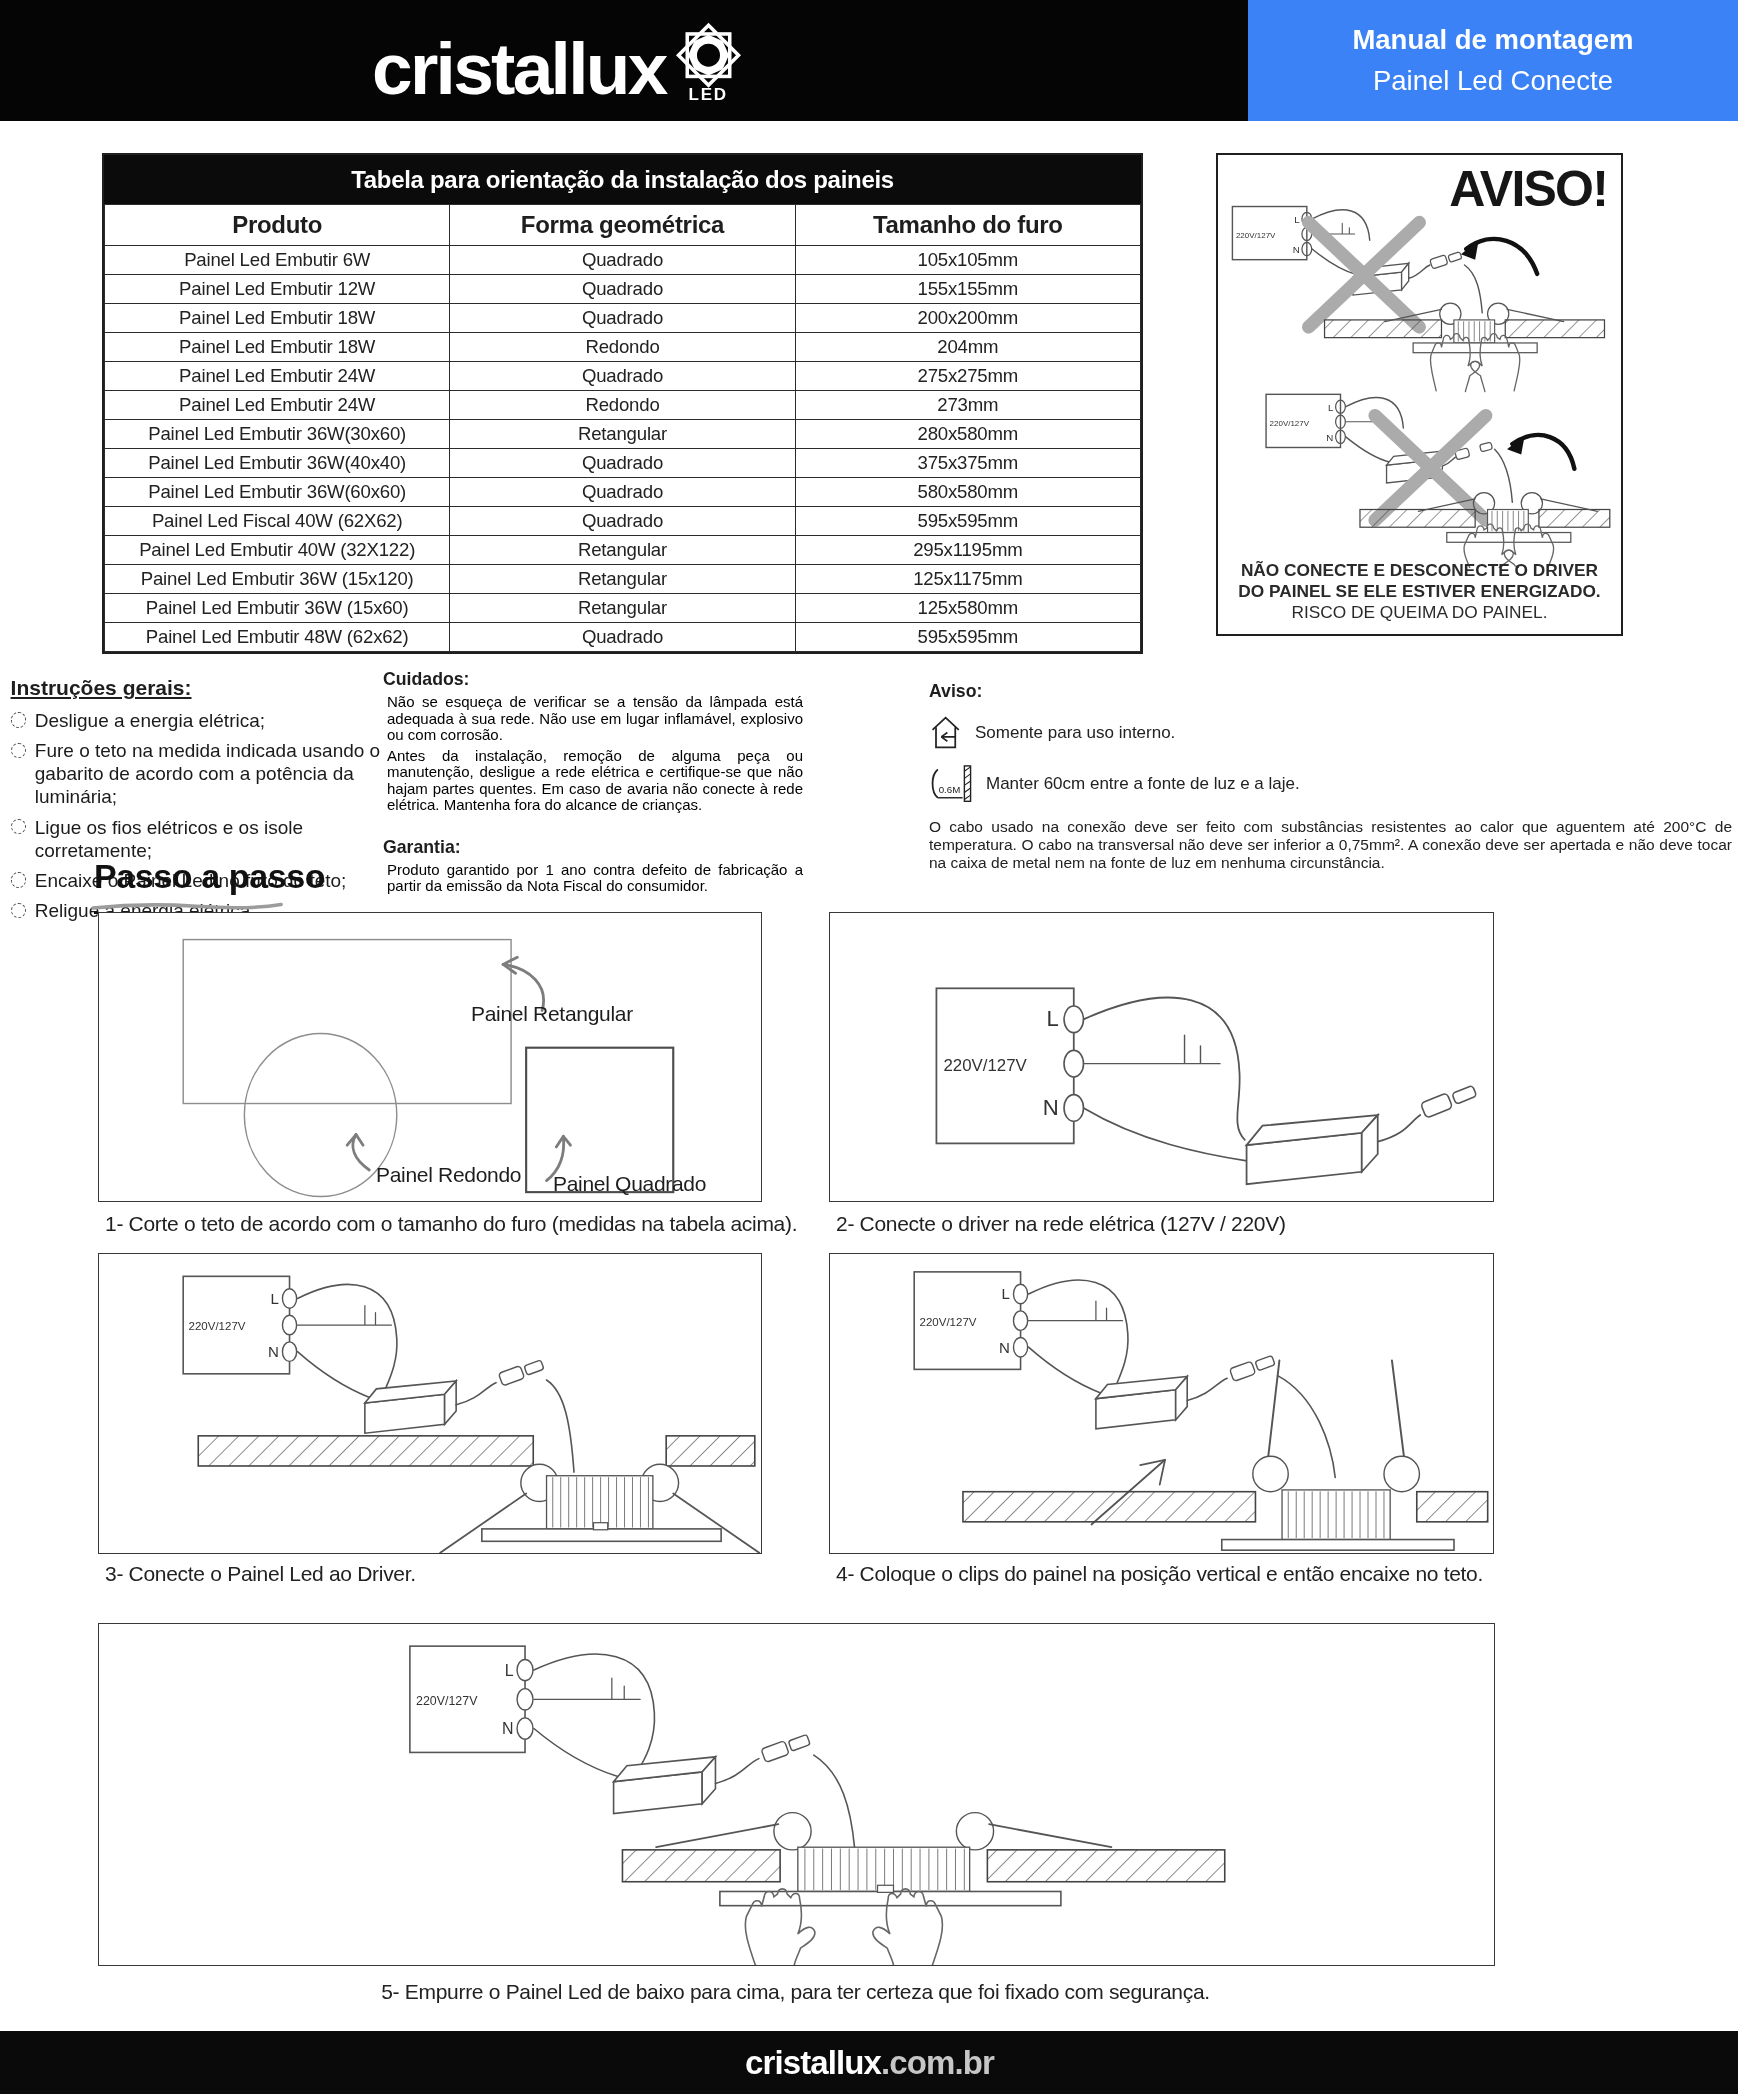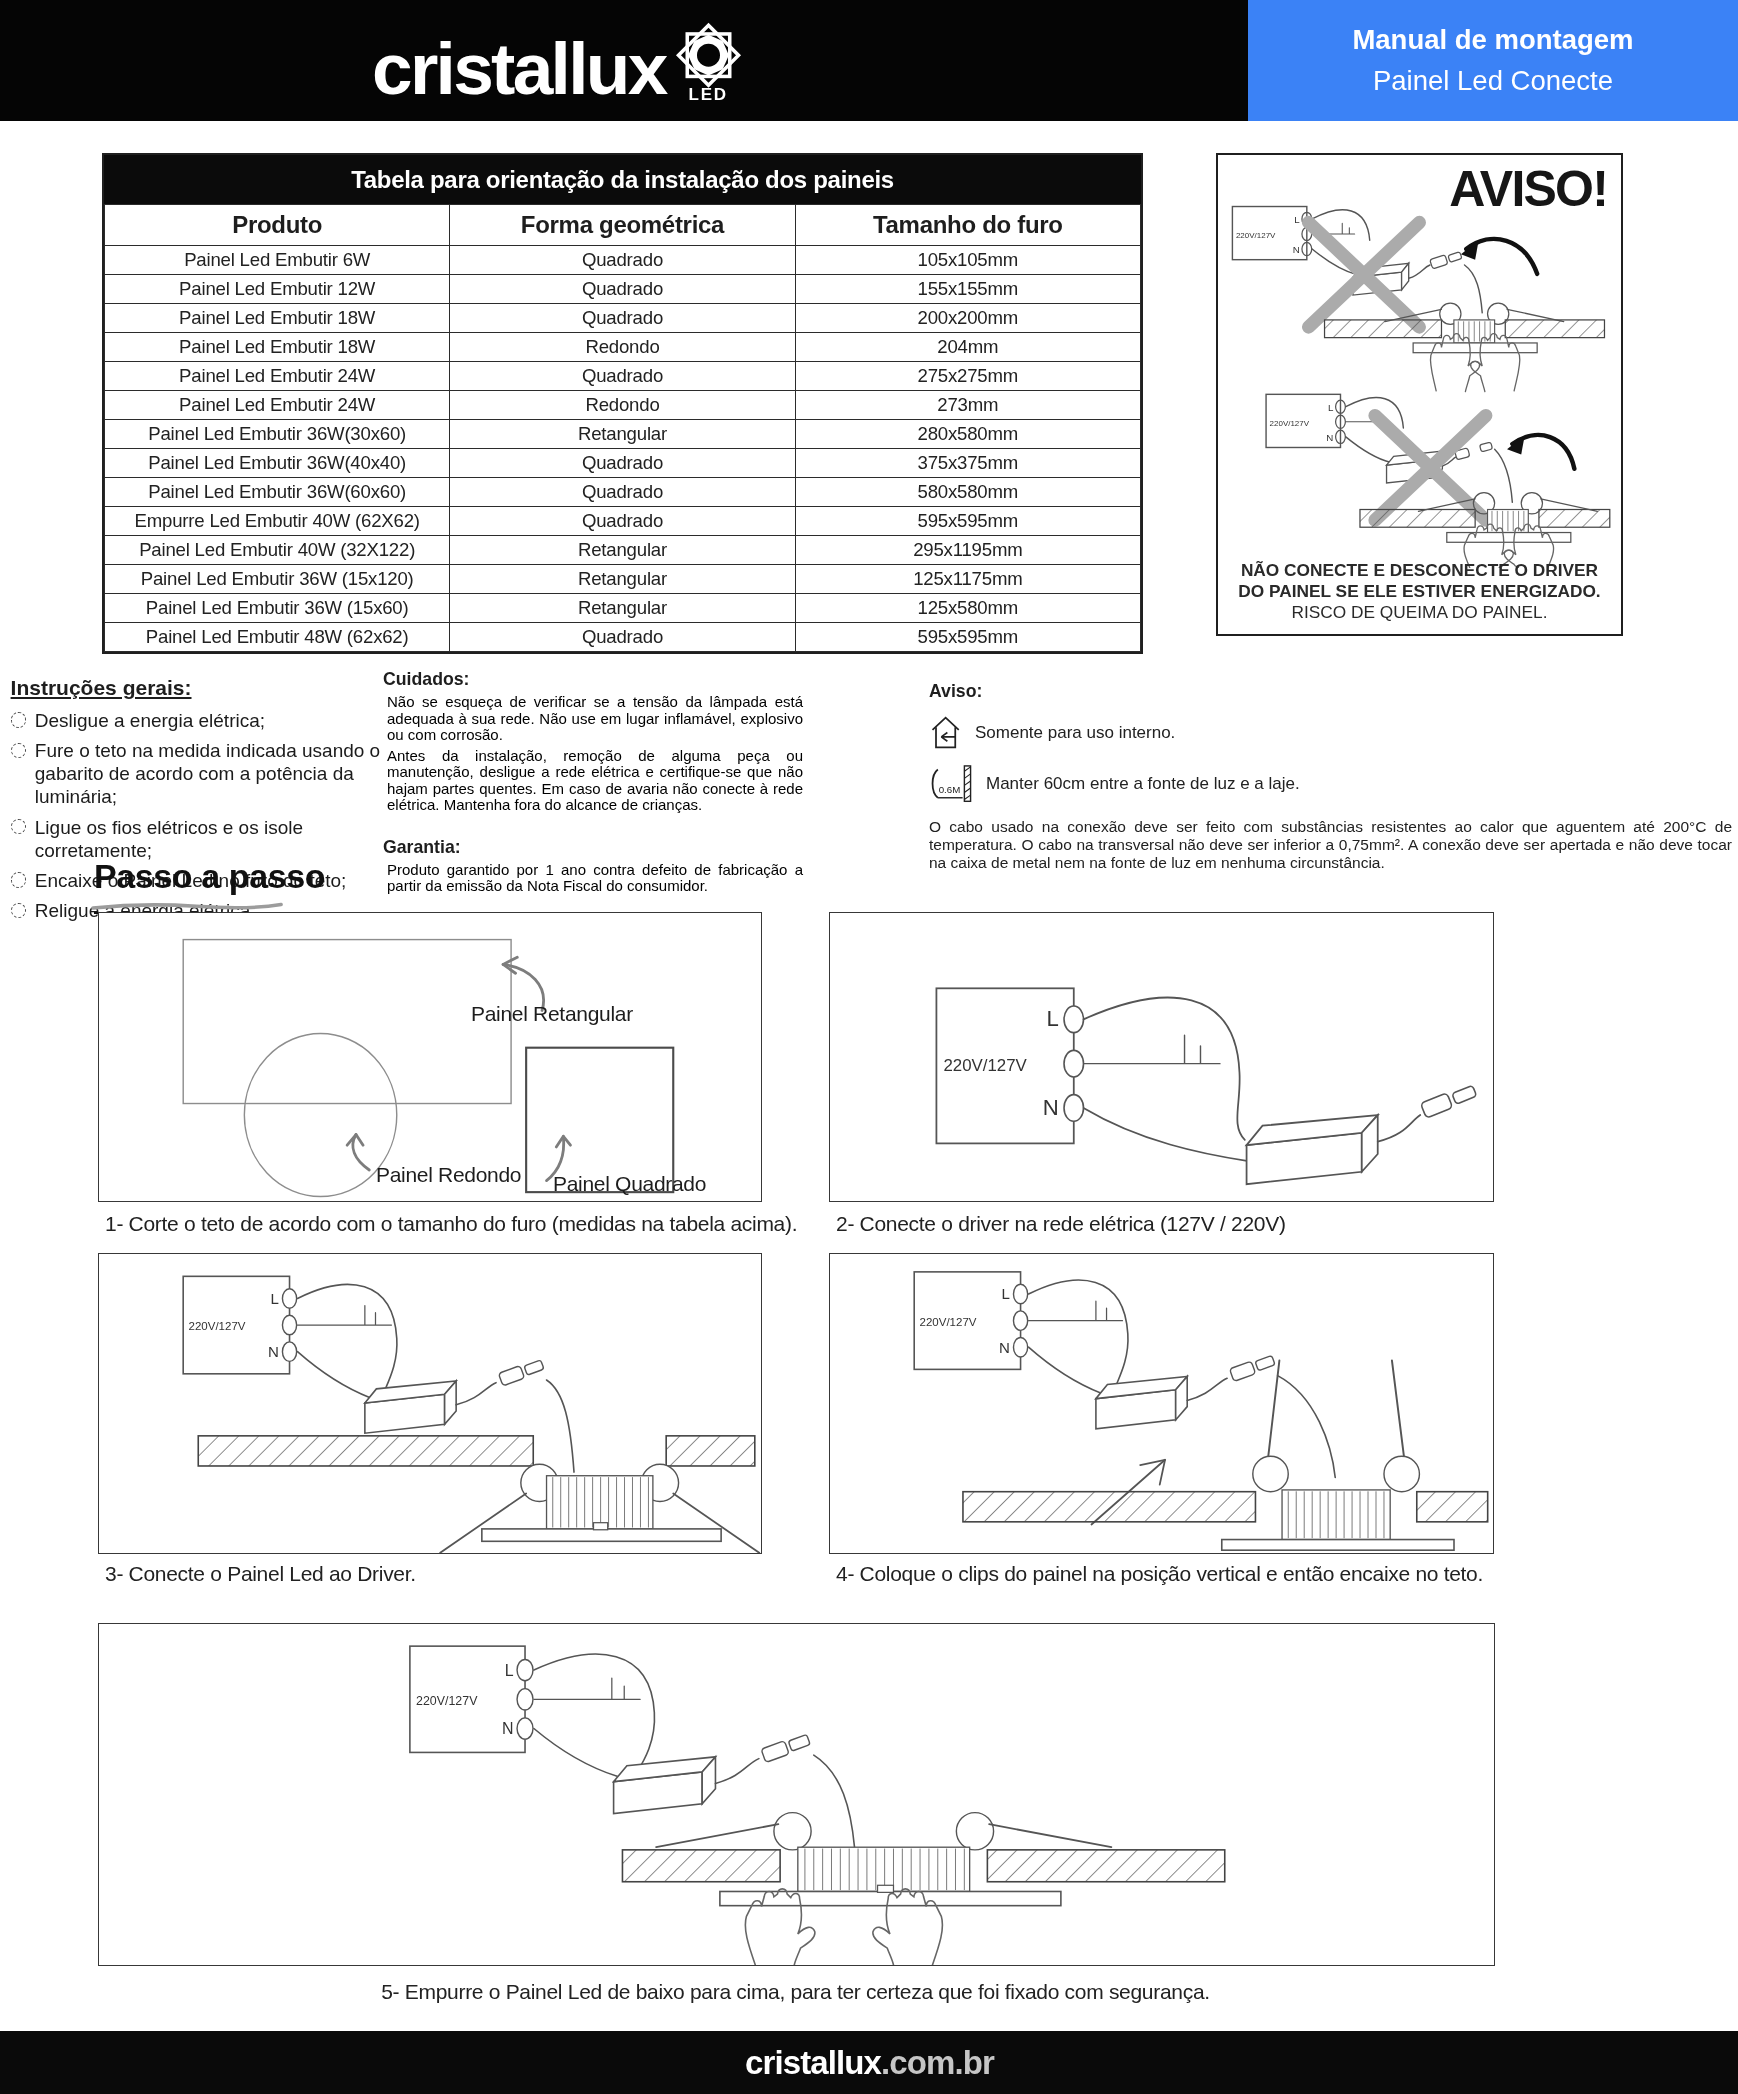--- a/index.html
+++ b/index.html
@@ -155,21 +155,21 @@
           <td>Painel Led Embutir 36W(40x40)</td>
           <td>Quadrado</td>
           <td>375x375mm</td>
         </tr>
           <tr>
           <td>Painel Led Embutir 36W(60x60)</td>
           <td>Quadrado</td>
           <td>580x580mm</td>
         </tr>
           <tr>
-          <td>Empurre Led Embutir 40W (62X62)</td>
+          <td>Painel Led Fiscal 40W (62X62)</td>
           <td>Quadrado</td>
           <td>595x595mm</td>
         </tr>
           <tr>
           <td>Painel Led Embutir 40W (32X122)</td>
           <td>Retangular</td>
           <td>295x1195mm</td>
         </tr>
           <tr>
           <td>Painel Led Embutir 36W (15x120)</td>

